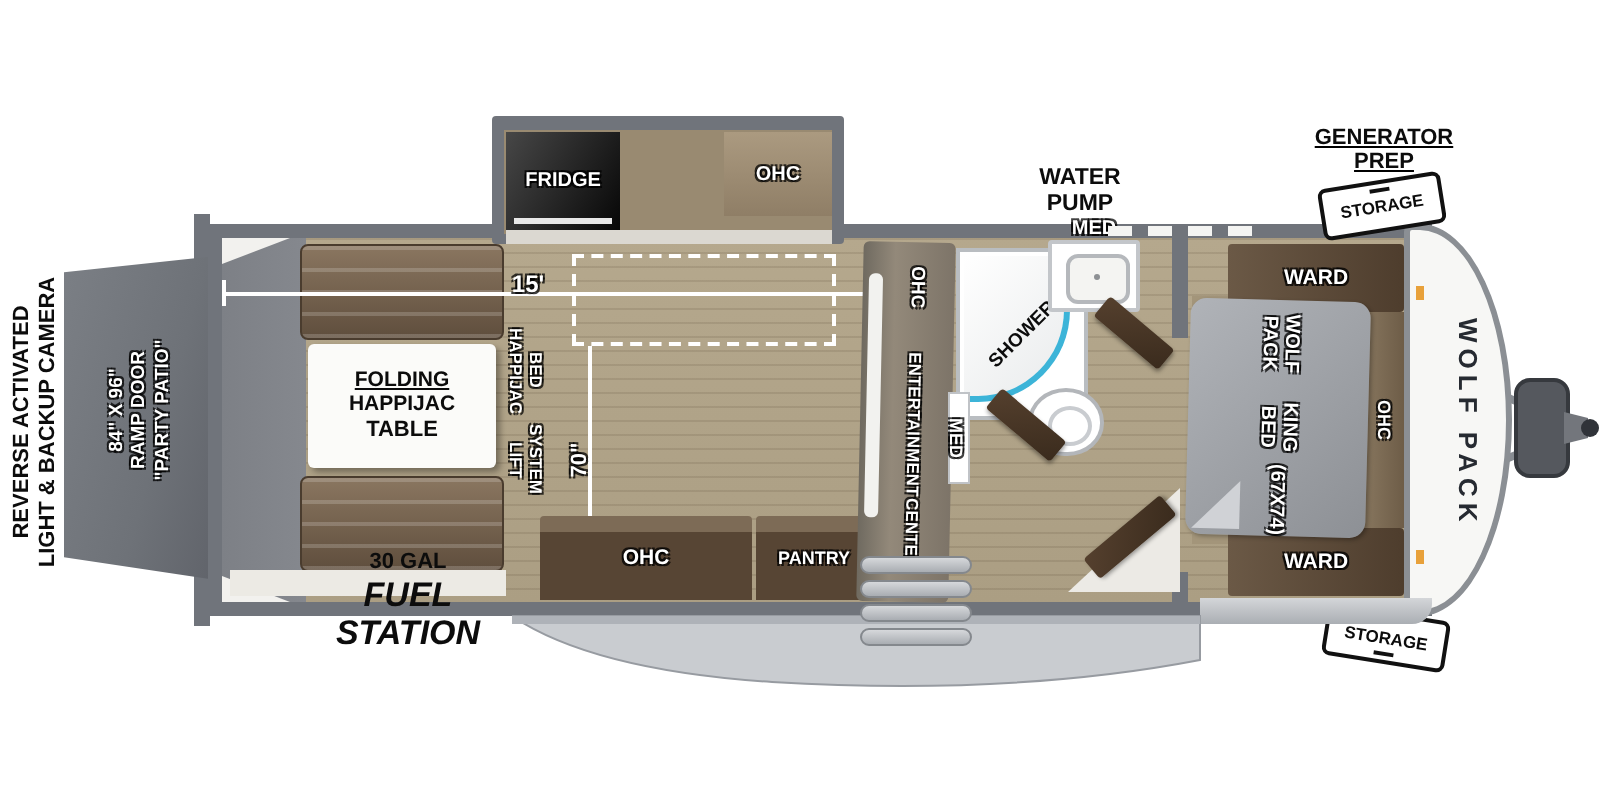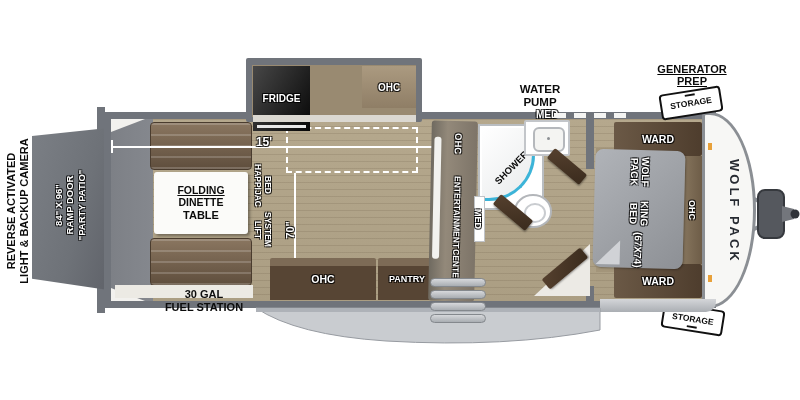--- a/index.html
+++ b/index.html
@@ -58,21 +58,21 @@
 
   <div class="abs" style="left:111px;top:119px;width:42px;height:182px;background:linear-gradient(90deg,#7d8086,var(--c-cargo_floor,#85888e));"></div>
   <div class="abs" style="left:111px;top:119px;width:34px;height:13px;background:#f2f1ee;clip-path:polygon(0 0,100% 0,0 100%);"></div>
   <div class="abs" style="left:111px;top:288px;width:34px;height:13px;background:#f2f1ee;clip-path:polygon(0 0,0 100%,100% 100%);"></div>
 
   <div class="abs bench" style="left:150px;top:122px;width:100px;height:46px;"></div>
   <div class="abs bench" style="left:150px;top:238px;width:100px;height:46px;"></div>
   <div class="abs col" style="left:154px;top:172px;width:94px;height:62px;background:#fbfbf9;border-radius:3px;
               box-shadow:2px 2px 3px rgba(0,0,0,.35);">
     <div class="blab" style="font-size:10.5px;line-height:1.12;text-decoration:underline;">FOLDING</div>
-    <div class="blab" style="font-size:10.5px;line-height:1.12;">DINETTE</div>
+    <div class="blab" style="font-size:10.5px;line-height:1.12;">HAPPIJAC</div>
     <div class="blab" style="font-size:11px;line-height:1.12;">TABLE</div>
   </div>
 
   <div class="abs ctr" style="left:250px;top:162px;width:26px;height:88px;">
     <div class="vlr ctr" style="gap:1px;">
       <div class="wlab vlr" style="font-size:8.5px;">HAPPIJAC BED</div>
       <div class="wlab vlr" style="font-size:8.5px;">LIFT SYSTEM</div>
     </div>
   </div>
 
@@ -82,21 +82,21 @@
   <div class="abs ctr wlab" style="left:244px;top:134px;width:40px;height:16px;font-size:12px;">15'</div>
 
   <div class="abs" style="left:286px;top:127px;width:132px;height:46px;border:2px dashed #fff;box-sizing:border-box;"></div>
 
   <div class="abs dimline" style="left:294px;top:173px;width:2px;height:114px;"></div>
   <div class="abs tick" style="left:288px;top:285px;width:14px;height:2px;"></div>
   <div class="abs ctr wlab" style="left:272px;top:222px;width:36px;height:16px;font-size:11px;transform:rotate(-90deg);">70"</div>
 
   <div class="abs wall" style="left:246px;top:58px;width:176px;height:64px;border-radius:2px;">
     <div class="abs" style="left:6px;top:7px;width:164px;height:52px;background:#998a71;"></div>
-    <div class="abs ctr" style="left:7px;top:8px;width:57px;height:65px;background:linear-gradient(120deg,#474747,#070707);">
+    <div class="abs ctr" style="left:7px;top:8px;width:57px;height:49px;background:linear-gradient(120deg,#474747,#070707);">
       <span class="wlab" style="font-size:10px;">FRIDGE</span>
       <div class="abs" style="left:4px;bottom:3px;width:49px;height:3px;background:#e8e8e8;"></div>
     </div>
     <div class="abs ctr" style="left:116px;top:8px;width:54px;height:42px;background:linear-gradient(180deg,#ab9a80,#8f7e66);">
       <span class="wlab" style="font-size:10px;">OHC</span>
     </div>
     <div class="abs" style="left:7px;top:57px;width:163px;height:7px;background:var(--c-counter,#dbd8d1);"></div>
   </div>
 
   <div class="abs cab ctr" style="left:270px;top:258px;width:106px;height:42px;border-radius:2px 2px 0 0;">
@@ -223,16 +223,16 @@
 
   <div class="abs" style="left:430px;top:278px;width:56px;height:48px;">
     <div style="width:56px;height:9px;margin-bottom:3px;background:linear-gradient(180deg,#d6d8db,#a9adb2);border:1px solid #84888d;border-radius:5px;box-sizing:border-box;"></div>
     <div style="width:56px;height:9px;margin-bottom:3px;background:linear-gradient(180deg,#d6d8db,#a9adb2);border:1px solid #84888d;border-radius:5px;box-sizing:border-box;"></div>
     <div style="width:56px;height:9px;margin-bottom:3px;background:linear-gradient(180deg,#d6d8db,#a9adb2);border:1px solid #84888d;border-radius:5px;box-sizing:border-box;"></div>
     <div style="width:56px;height:9px;background:linear-gradient(180deg,#d6d8db,#a9adb2);border:1px solid #84888d;border-radius:5px;box-sizing:border-box;"></div>
   </div>
 
   <div class="abs col" style="left:144px;top:287px;width:120px;height:28px;">
     <div class="blab" style="font-size:11px;line-height:1.15;">30 GAL</div>
-    <div class="blab" style="font-size:11px;line-height:1.15;">FUEL STATION</div>
+    <div class="blab" style="font-size:17px;line-height:1.15;font-style:italic;">FUEL STATION</div>
   </div>
 
 </div>
 
 </body></html>

